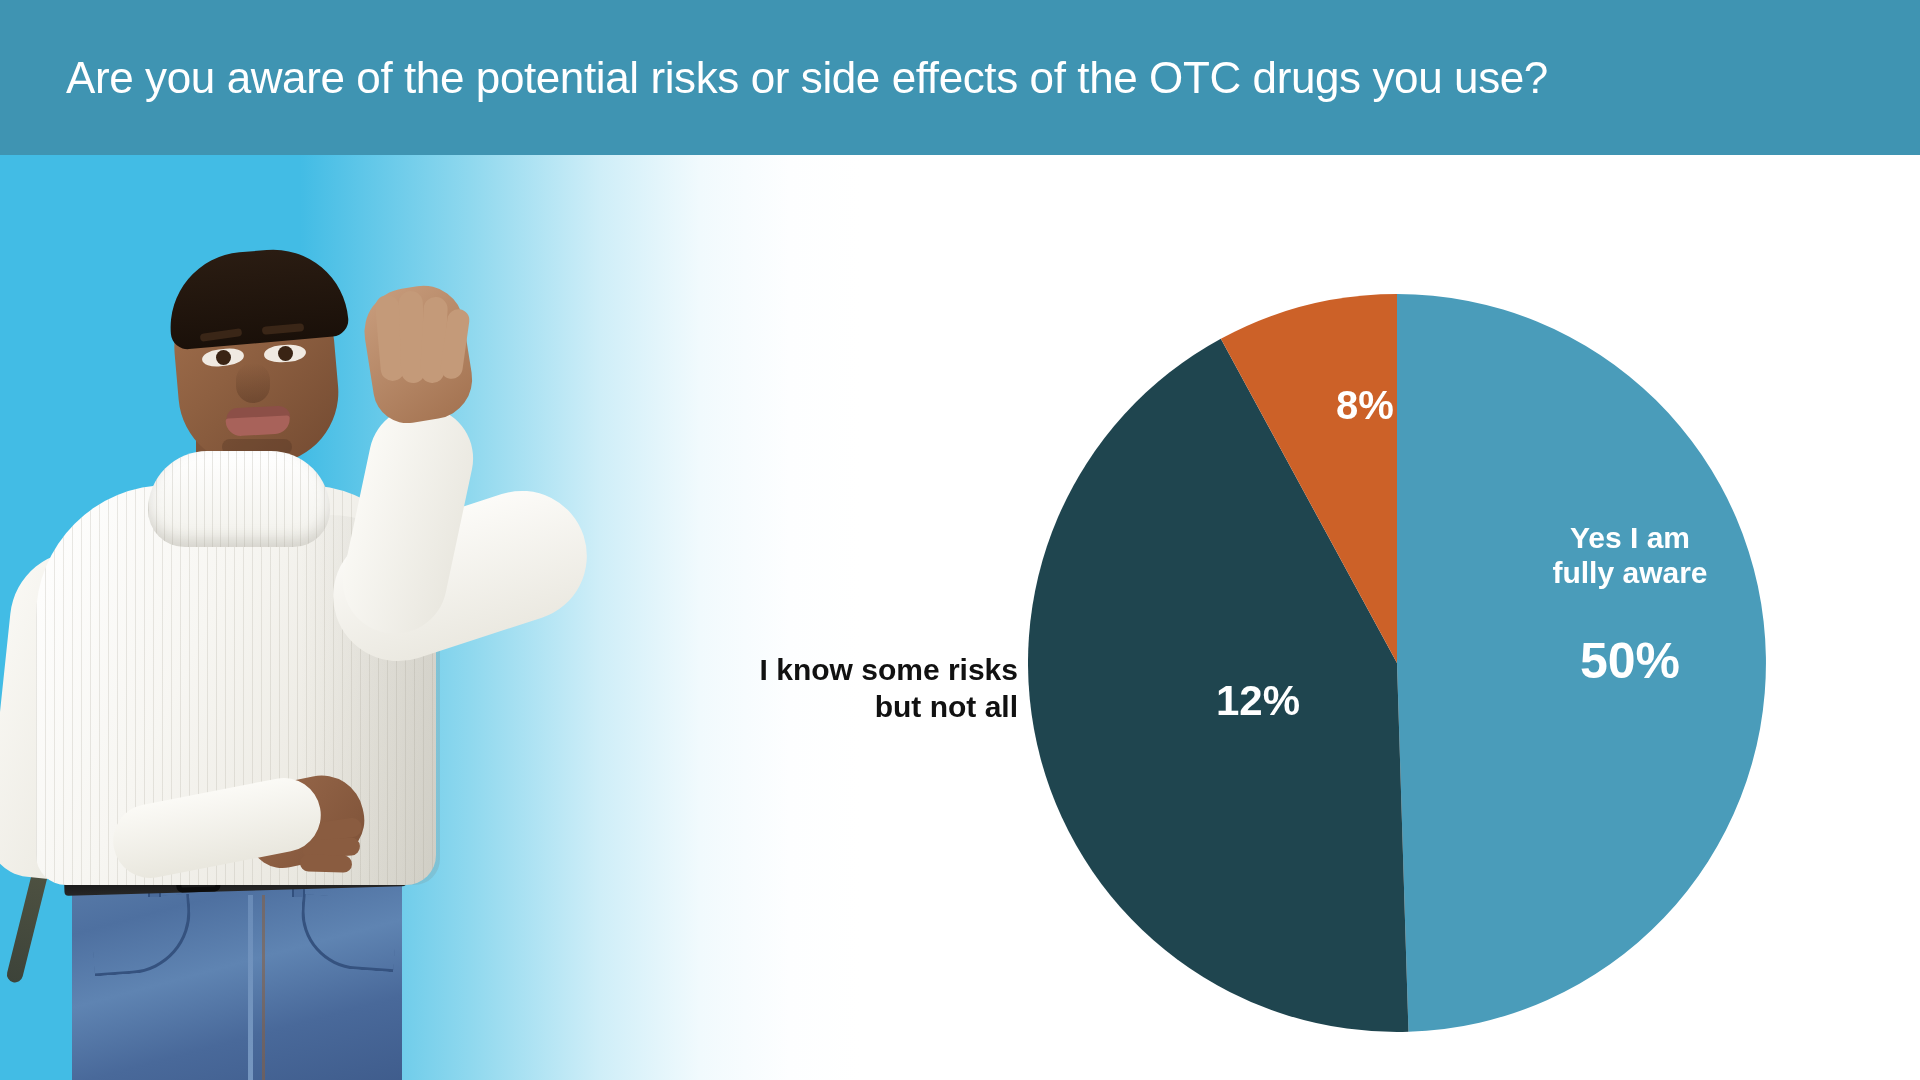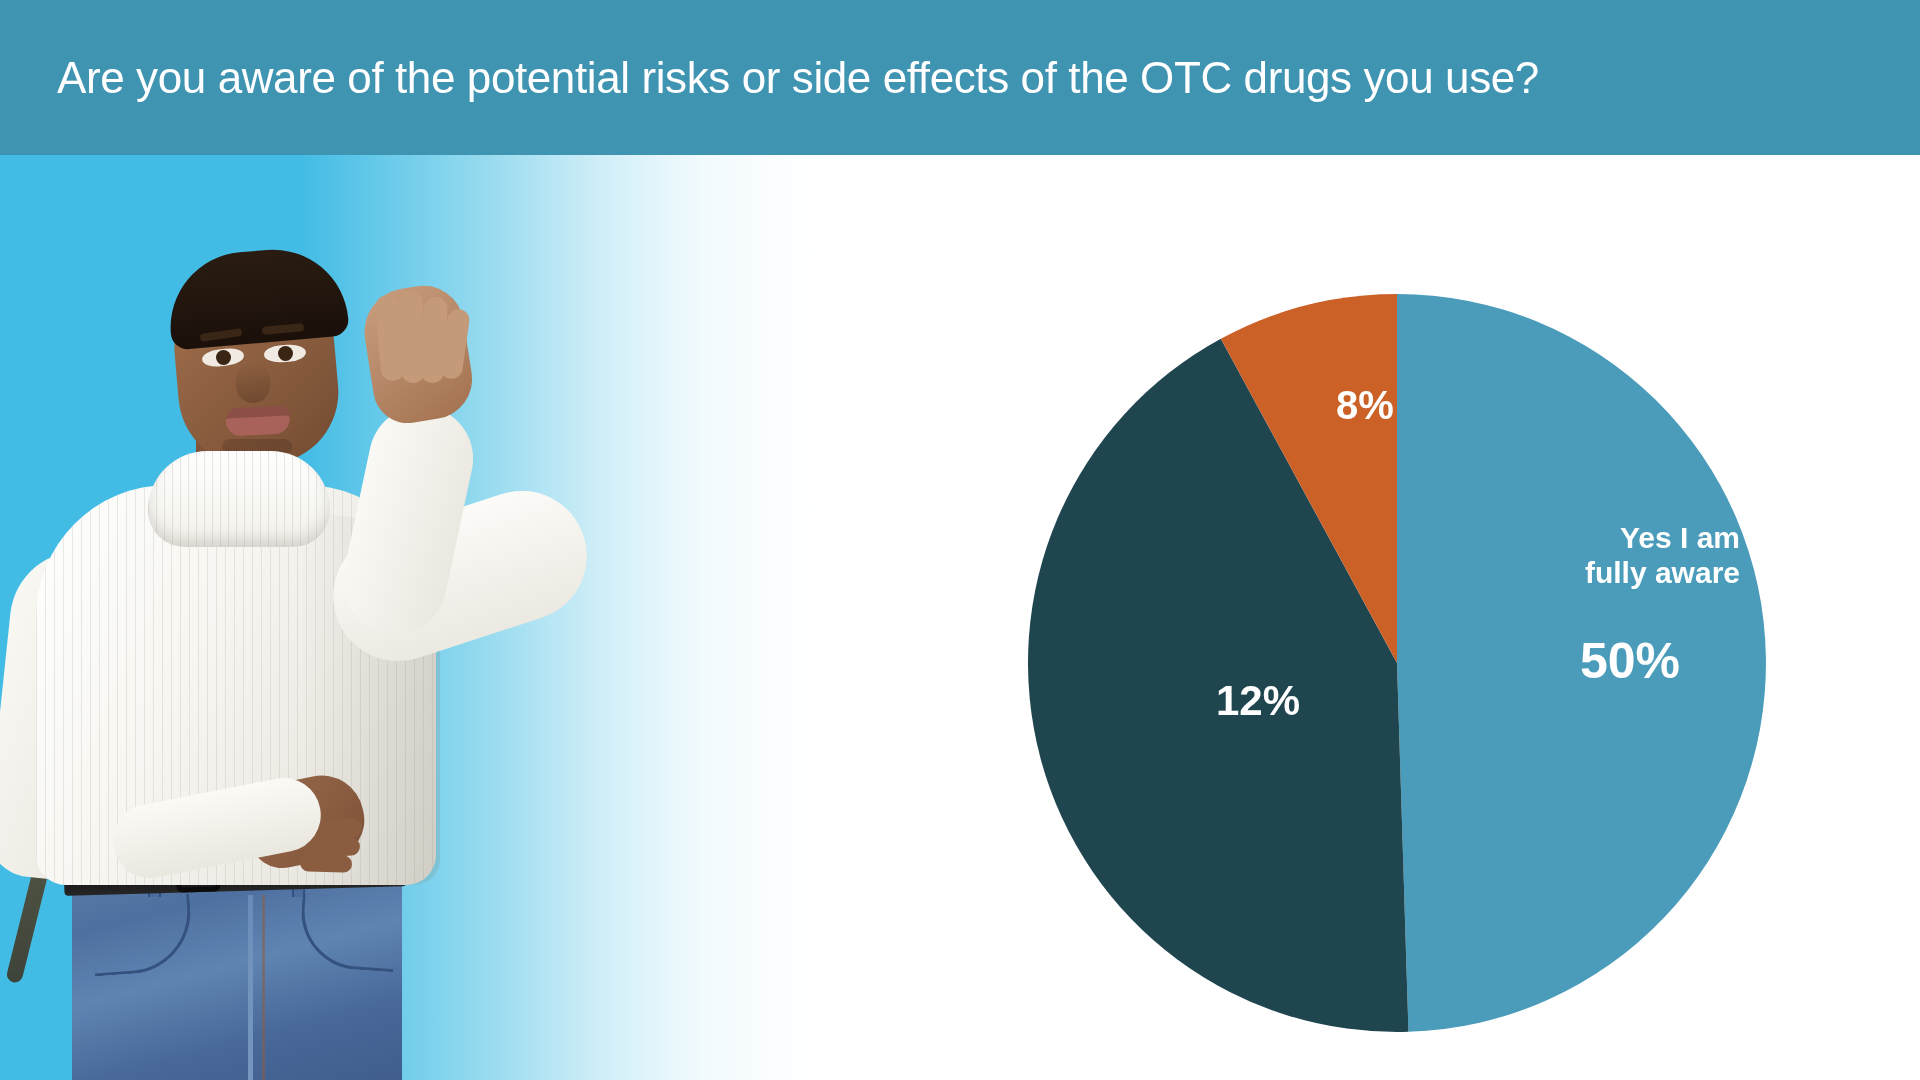--- a/index.html
+++ b/index.html
@@ -237,21 +237,21 @@
     position:absolute; left:28px; top:139px;
     width:738px; height:738px;
   }
   #pie-svg { width:738px; height:738px; display:block; }
 
   .slice-label {
     position:absolute; color:#FFFFFF; font-weight:700;
     text-align:center; line-height:1.18; white-space:pre-line;
   }
   #label-yes-text {
-    left:492px; top:226px; width:220px; font-size:30px;text-align:right;
+    left:492px; top:226px; width:220px; font-size:30px;
   }
   #label-yes-pct {
     left:492px; top:338px; width:220px; font-size:50px;
   }
   #label-some-pct {
     left:150px; top:382px; width:160px; font-size:42px;
   }
   #label-not-pct {
     left:272px; top:88px; width:130px; font-size:40px;
   }
@@ -264,21 +264,21 @@
     left:-102px; top:-195px; width:520px; text-align:left;
   }
   #label-some-risks {
     left:-410px; top:358px; width:400px; text-align:right;
   }
 </style>
 </head>
 <body>
 
 <div id="header-banner" style="background: rgb(63, 148, 178);">
-  <div id="header-title" style="color: rgb(255, 255, 255);">Are you aware of the potential risks or side effects of the OTC drugs you use?</div>
+  <div id="header-title" style="color: rgb(255, 255, 255); margin-left: 9px;">Are you aware of the potential risks or side effects of the OTC drugs you use?</div>
 </div>
 
 <div id="content-area">
 
   <div id="photo-panel">
     <div id="photo-figure">
       <div class="sh" id="bl1"></div>
       <div class="sh" id="bl2"></div>
       <div class="sh" id="br3"></div>
       <div class="sh" id="br2"></div>
@@ -349,16 +349,18 @@
           <path id="slice-2" d="M 369 369 L 192.84 44.76 A 369 369 0 0 1 369.00 0.00 Z" fill="#CC6128"></path>
         </g>
       </svg>
 
       <div class="slice-label" id="label-yes-text">Yes I am
 fully aware</div>
       <div class="slice-label" id="label-yes-pct">50%</div>
       <div class="slice-label" id="label-some-pct">12%</div>
       <div class="slice-label" id="label-not-pct">8%</div>
 
+      <div class="outside-label" id="label-some-risks">I know some risks
+but not all</div>
     </div>
   </div>
 
 </div>
 
 </body></html>

